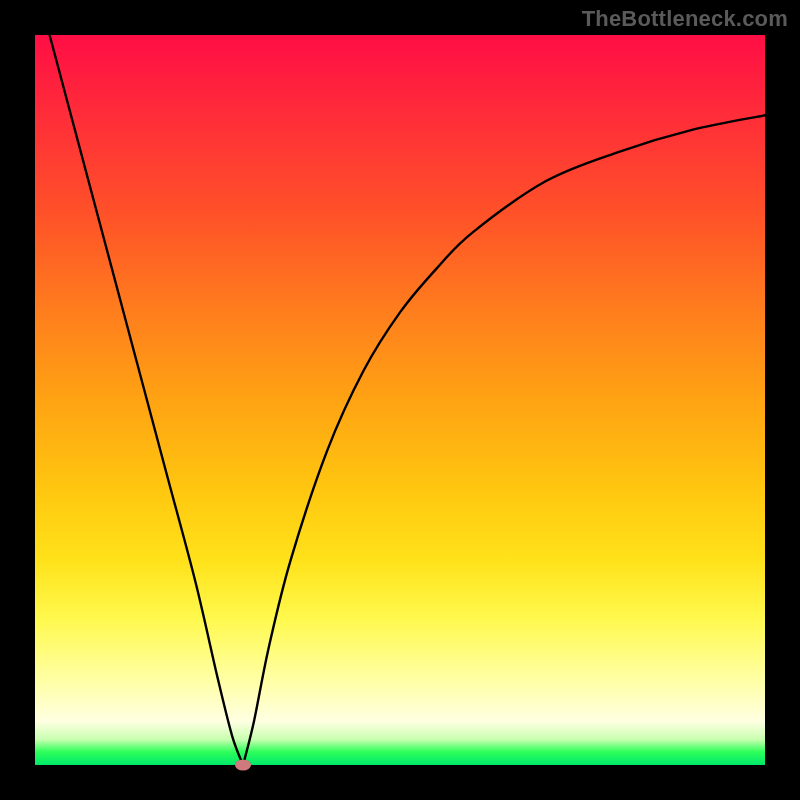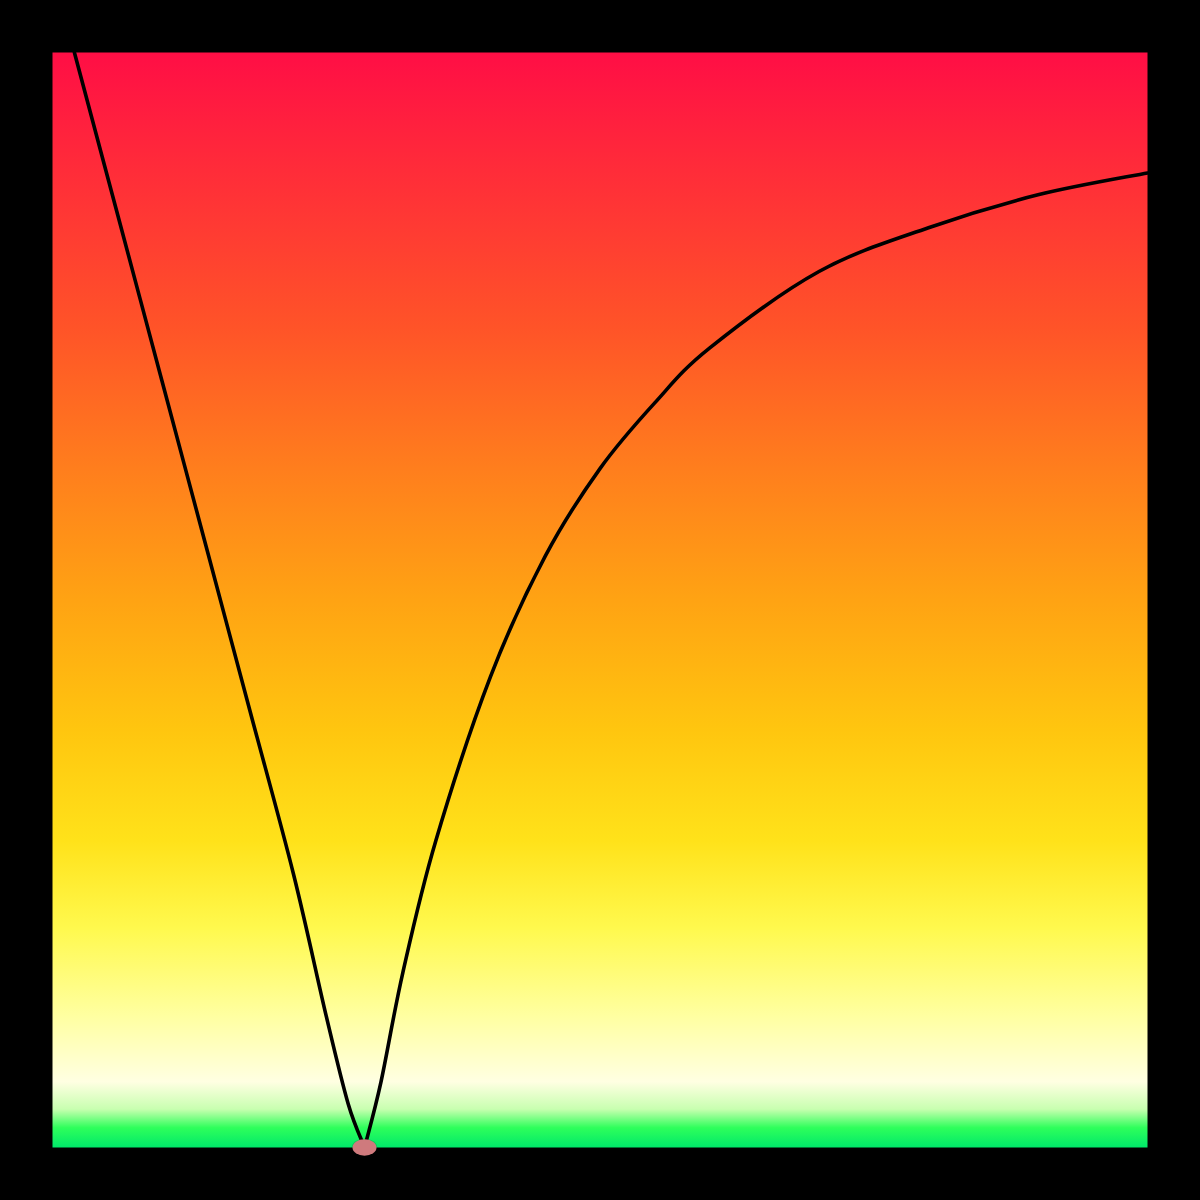--- a/index.html
+++ b/index.html
@@ -78,14 +78,15 @@
   <div class="plot-area">
 
     <svg class="curve" viewBox="0 0 730 730" preserveAspectRatio="none">
       <path id="curve-path" fill="none" stroke="#000000" stroke-width="2.4" stroke-linecap="round" stroke-linejoin="round" d="M 14.60 0.00 C 19.47 18.25, 34.07 73.00, 43.80 109.50 C 53.53 146.00, 63.27 182.50, 73.00 219.00 C 82.73 255.50, 92.47 292.00, 102.20 328.50 C 111.93 365.00, 121.67 401.50, 131.40 438.00 C 141.13 474.50, 152.08 513.43, 160.60 547.50 C 169.12 581.57, 176.42 616.85, 182.50 642.40 C 188.58 667.95, 192.84 686.20, 197.10 700.80 C 201.36 715.40, 206.22 725.13, 208.05 730.00 L 208.05 730.00 C 209.88 722.70, 214.74 705.67, 219.00 686.20 C 223.26 666.73, 227.52 639.97, 233.60 613.20 C 239.68 586.43, 245.77 558.45, 255.50 525.60 C 265.23 492.75, 279.83 447.73, 292.00 416.10 C 304.17 384.47, 316.33 358.92, 328.50 335.80 C 340.67 312.68, 352.83 294.43, 365.00 277.40 C 377.17 260.37, 389.33 246.98, 401.50 233.60 C 413.67 220.22, 419.75 211.70, 438.00 197.10 C 456.25 182.50, 486.67 159.38, 511.00 146.00 C 535.33 132.62, 559.67 125.32, 584.00 116.80 C 608.33 108.28, 632.67 100.98, 657.00 94.90 C 681.33 88.82, 717.83 82.73, 730.00 80.30"></path>
     </svg>
 
     <div id="marker" class="marker" style="left: 208.05px; top: 730px; background: rgb(207, 122, 125);"></div>
 
   </div>
 
+  <div class="watermark">TheBottleneck.com</div>
 
 </div>
 
 </body></html>

